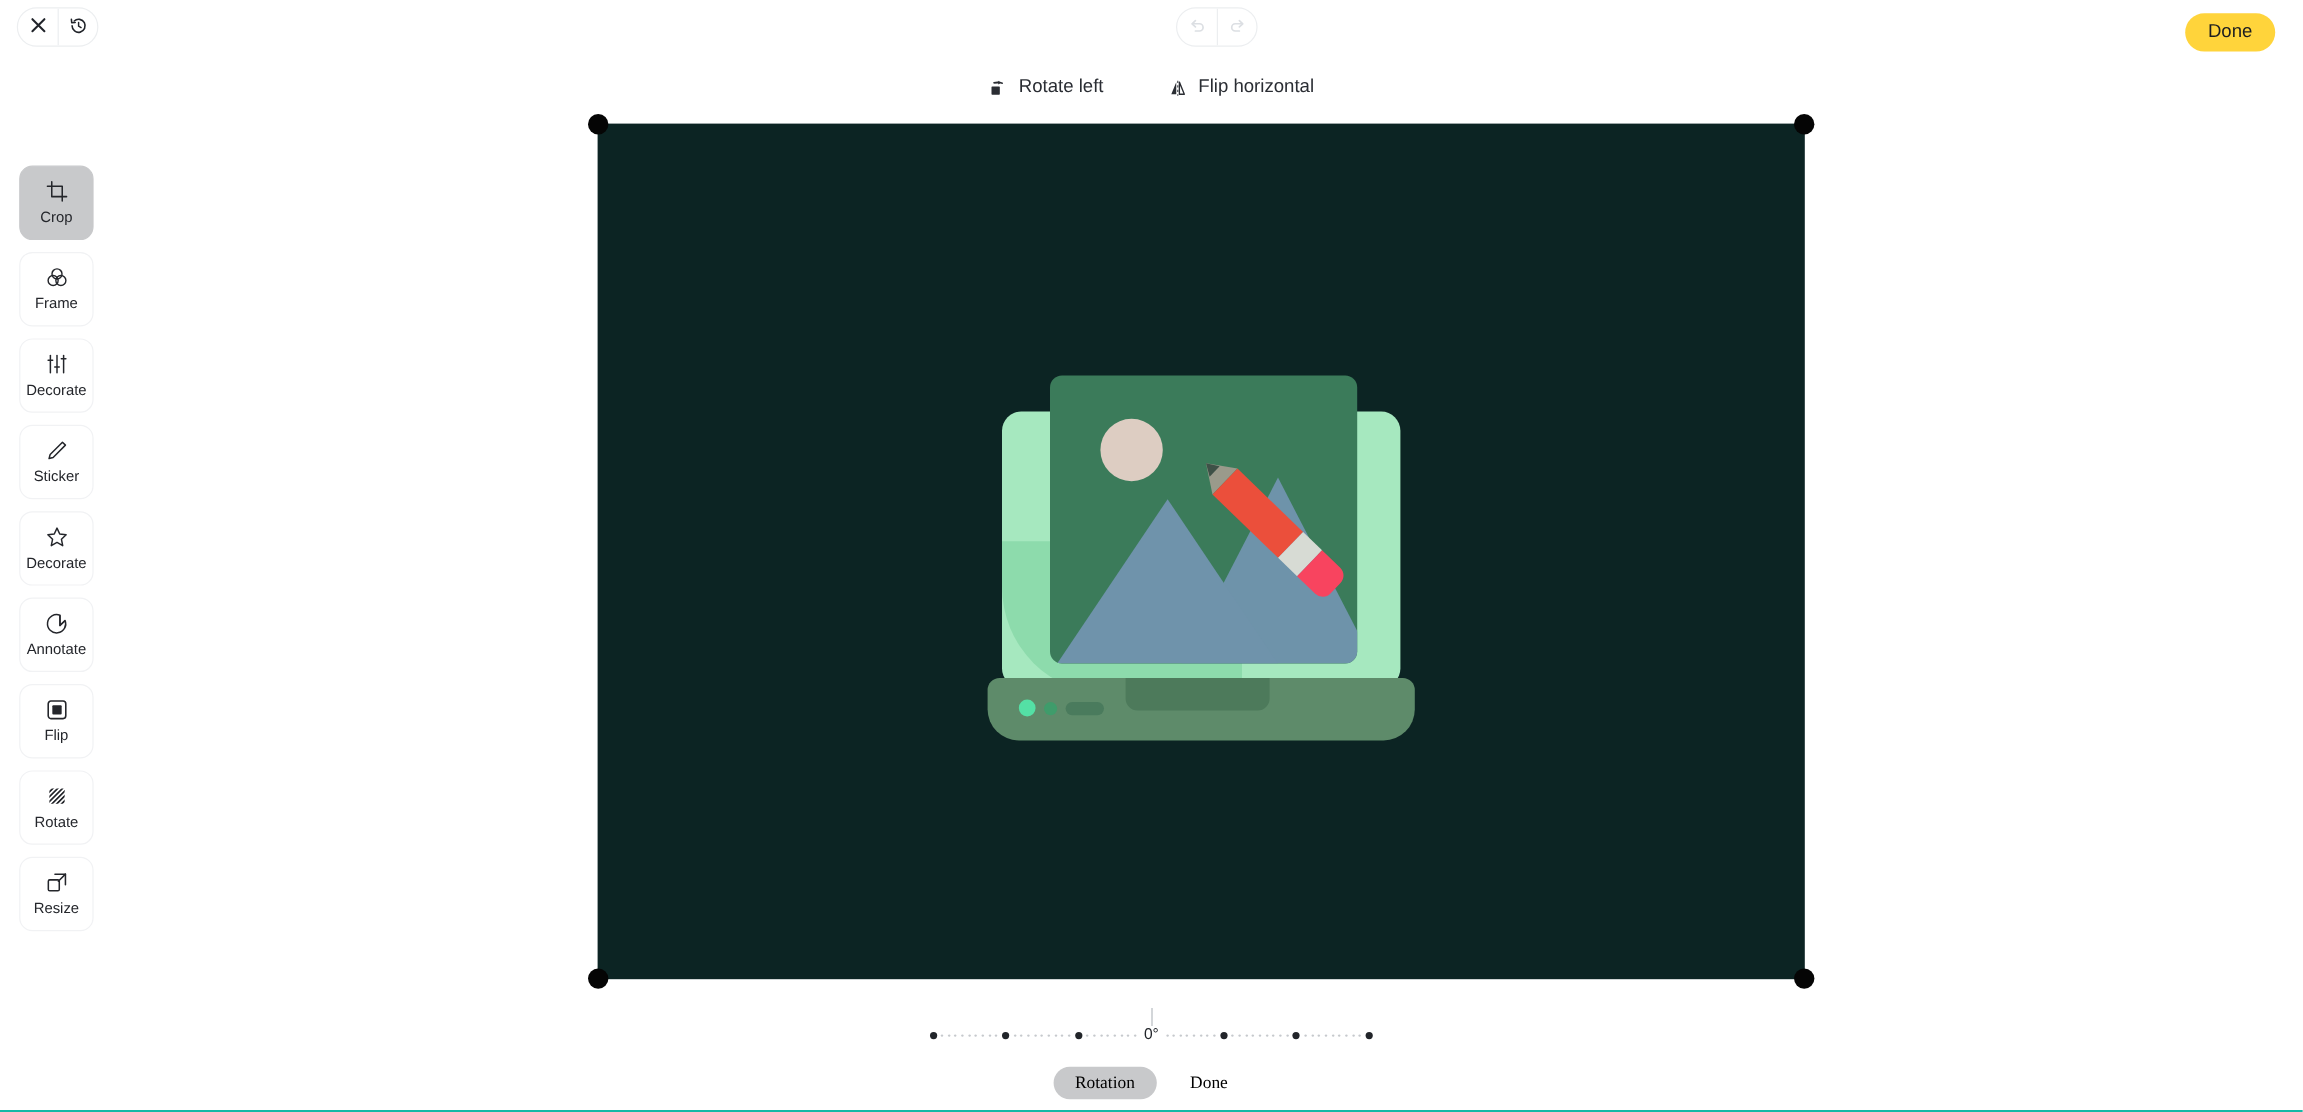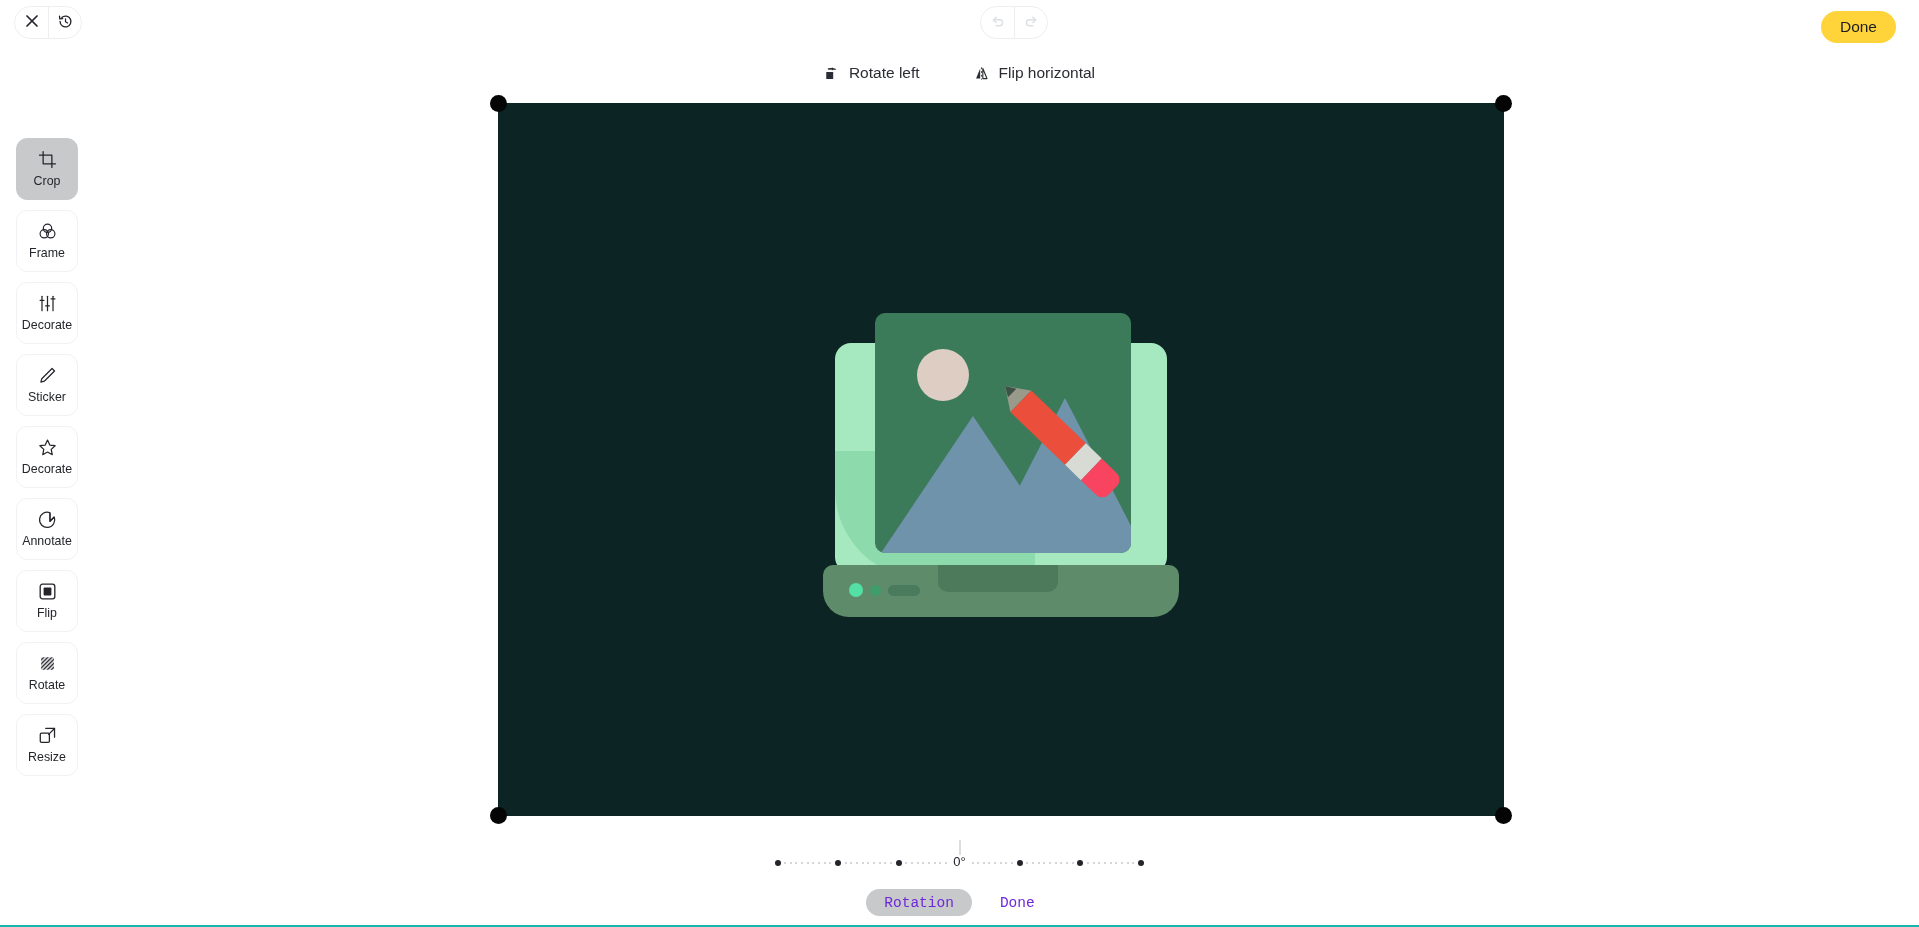--- a/index.html
+++ b/index.html
@@ -358,24 +358,24 @@
     justify-content: center;
     gap: 10px;
   }
   .bottom-tab {
     height: 27px;
     padding: 0 18px;
     border: none;
     border-radius: 16px;
     background: transparent;
     font-size: 14.5px;
-    color: #6d28d9;
+    color: #000000;
     cursor: pointer;
     line-height: 29px;
-    font-family: Liberation Mono, monospace;
+    font-family: Liberation Serif, serif;
   }
   .bottom-tab.active {
     background: #c8c9cb;
   }
 </style>
 </head>
 <body>
 
 <div id="app">
 

